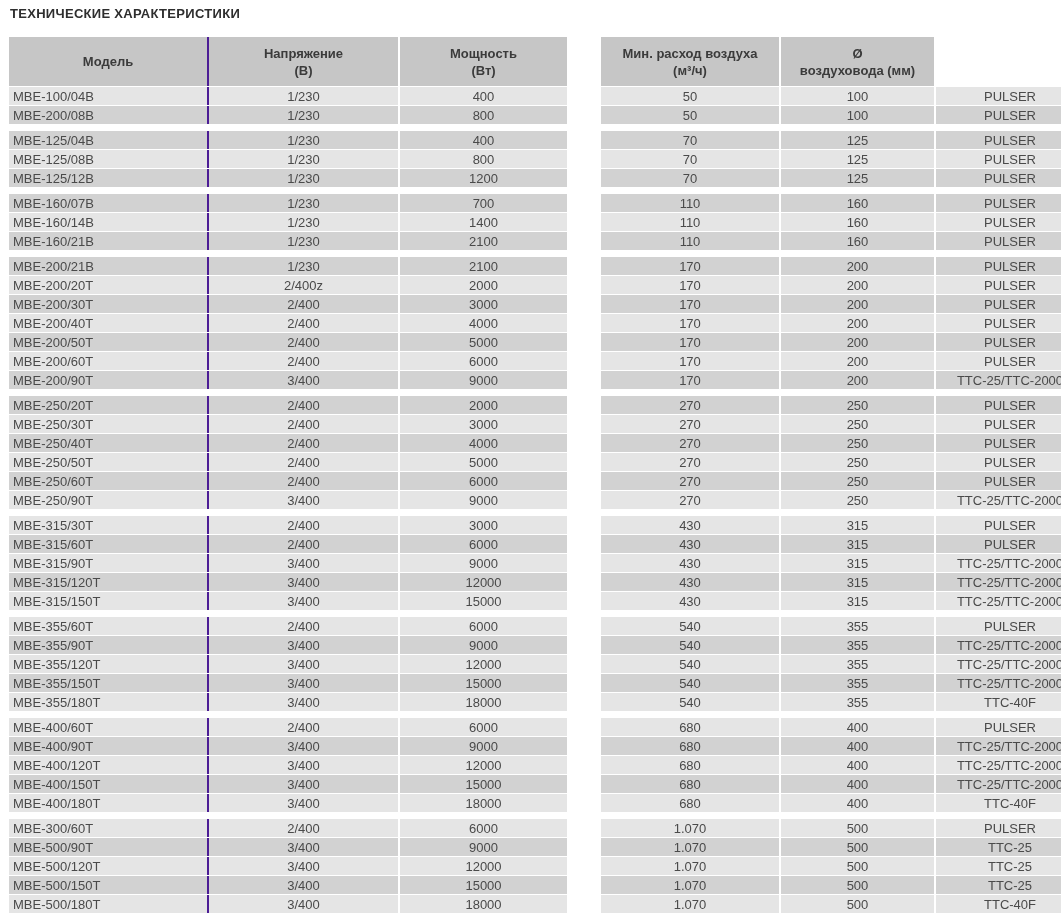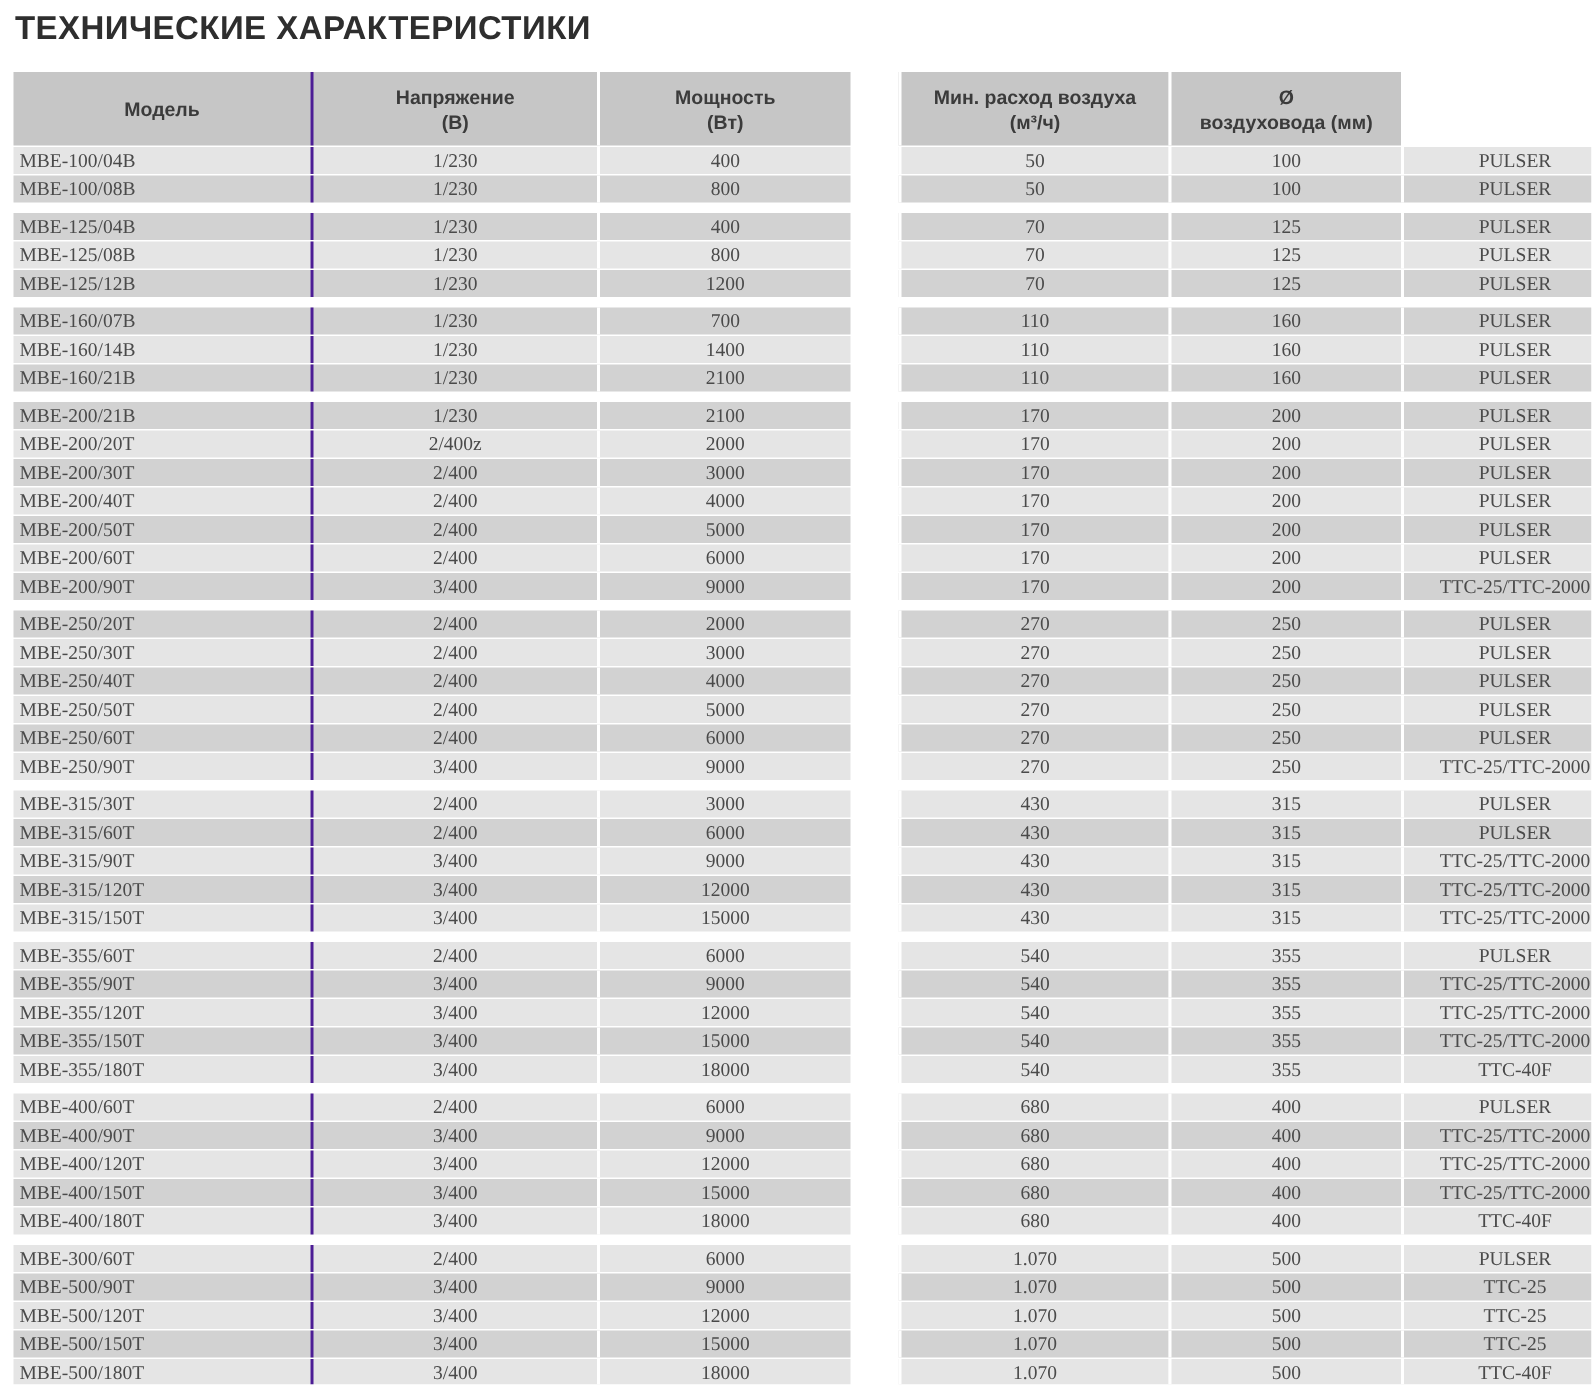--- a/index.html
+++ b/index.html
@@ -8,21 +8,21 @@
     --row-light:#e5e5e5;
     --cell-text:#4a4a4a;
     --header-text:#3b3b3b;
     --title-text:#2e2e2e;
   }
   html,body{margin:0;padding:0;background:#ffffff;}
   body{font-family:"Liberation Sans", sans-serif;}
   .page{width:1061px;height:923px;background:#fff;overflow:hidden;position:relative;}
   .title{
     margin:6px 0 16px 10px;
-    font-size:22px;
+    font-size:13px;
     font-weight:bold;
     letter-spacing:0.3px;
     color:var(--title-text);
   }
   .spec-table{
     margin:10px 0 0 9px;
     width:1043px;
   }
   .thead{
     display:flex;
@@ -44,21 +44,20 @@
   .tbody{
     display:flex;
     flex-direction:column;
     gap:7px;
     margin-top:1px;
   }
   .group{
     display:flex;
     flex-direction:column;
     gap:1px;
-    font-family:Liberation Serif, serif;
   }
   .row{display:flex;height:18px;}
   .cell{
     box-sizing:border-box;
     display:flex;
     align-items:center;
     justify-content:center;
     font-size:13px;
     color:var(--cell-text);
     white-space:nowrap;
@@ -106,21 +105,21 @@
         <div class="group">
           <div class="row light">
             <div class="cell c0">MBE-100/04B</div>
             <div class="cell c1">1/230</div>
             <div class="cell c2">400</div>
             <div class="cell c3">50</div>
             <div class="cell c4">100</div>
             <div class="cell c5">PULSER</div>
           </div>
           <div class="row dark">
-            <div class="cell c0">MBE-100/08B</div>
+            <div class="cell c0">MBE-200/08B</div>
             <div class="cell c1">1/230</div>
             <div class="cell c2">800</div>
             <div class="cell c3">50</div>
             <div class="cell c4">100</div>
             <div class="cell c5">PULSER</div>
           </div>
         </div>
         <div class="group">
           <div class="row dark">
             <div class="cell c0">MBE-125/04B</div>

